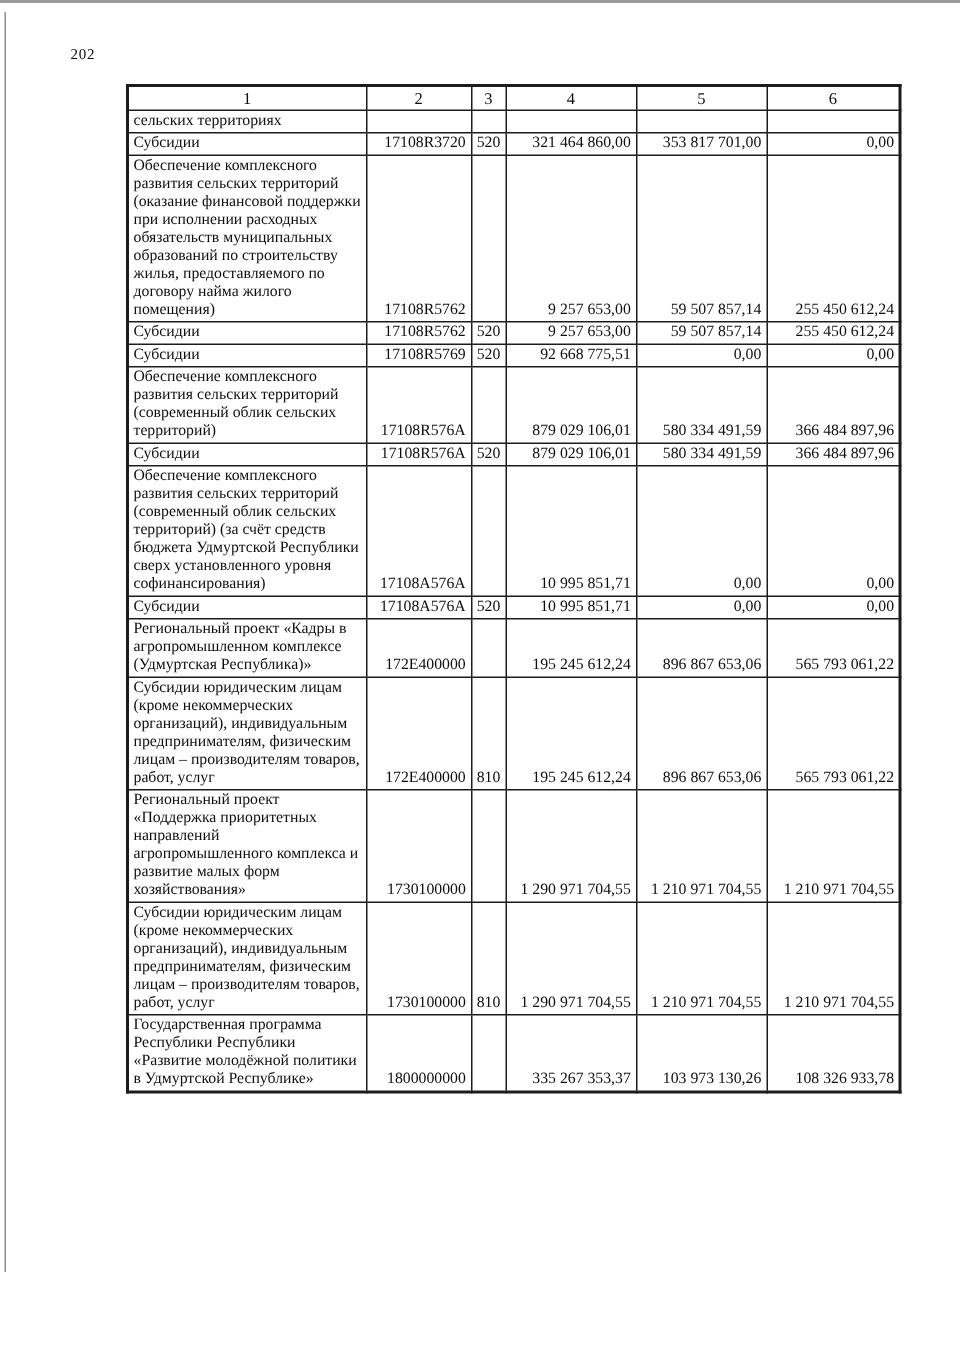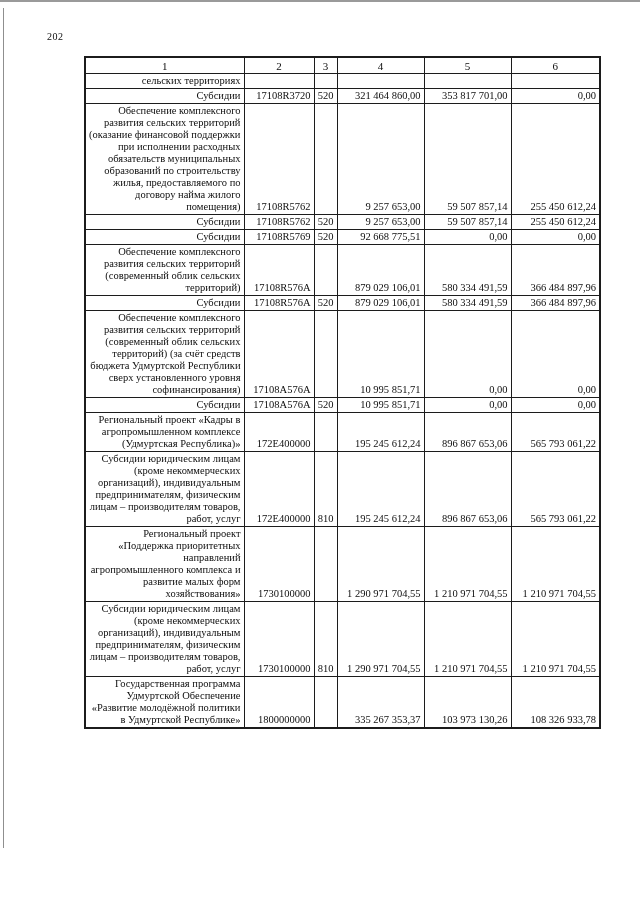--- a/index.html
+++ b/index.html
@@ -60,21 +60,21 @@
     font-size: 11px;
     text-align: center;
     padding: 1px 2px;
     height: 13px;
   }
   table.budget td {
     padding: 1px 3px;
     vertical-align: bottom;
     overflow: hidden;
   }
-  td.c1 { text-align: right; vertical-align: top; padding-left: 2px; padding-right: 2px; }
+  td.c1 { text-align: left; vertical-align: top; padding-left: 2px; padding-right: 2px; }
   td.c2, td.c3 { text-align: right; padding-left: 1px; padding-right: 1px; white-space: nowrap; }
   td.num { text-align: right; white-space: nowrap; padding-right: 2px; }
   tr.bold td { font-weight: normal; }
 </style>
 </head>
 <body>
 
 <div class="page">
 
   <div class="scan-top-line"></div>
@@ -200,21 +200,21 @@
     </tr>
         <tr>
       <td class="c1">Субсидии юридическим лицам (кроме некоммерческих организаций), индивидуальным предпринимателям, физическим лицам – производителям товаров, работ, услуг</td>
       <td class="c2">1730100000</td>
       <td class="c3">810</td>
       <td class="num">1 290 971 704,55</td>
       <td class="num">1 210 971 704,55</td>
       <td class="num">1 210 971 704,55</td>
     </tr>
         <tr class="bold">
-      <td class="c1">Государственная программа Удмуртской Обеспечение «Развитие молодёжной политики в Удмуртской Республике»</td>
+      <td class="c1">Государственная программа Республики Республики «Развитие молодёжной политики в Удмуртской Республике»</td>
       <td class="c2">1800000000</td>
       <td class="c3"></td>
       <td class="num">335 267 353,37</td>
       <td class="num">103 973 130,26</td>
       <td class="num">108 326 933,78</td>
     </tr>
       </tbody>
   </table>
 
 </div>

